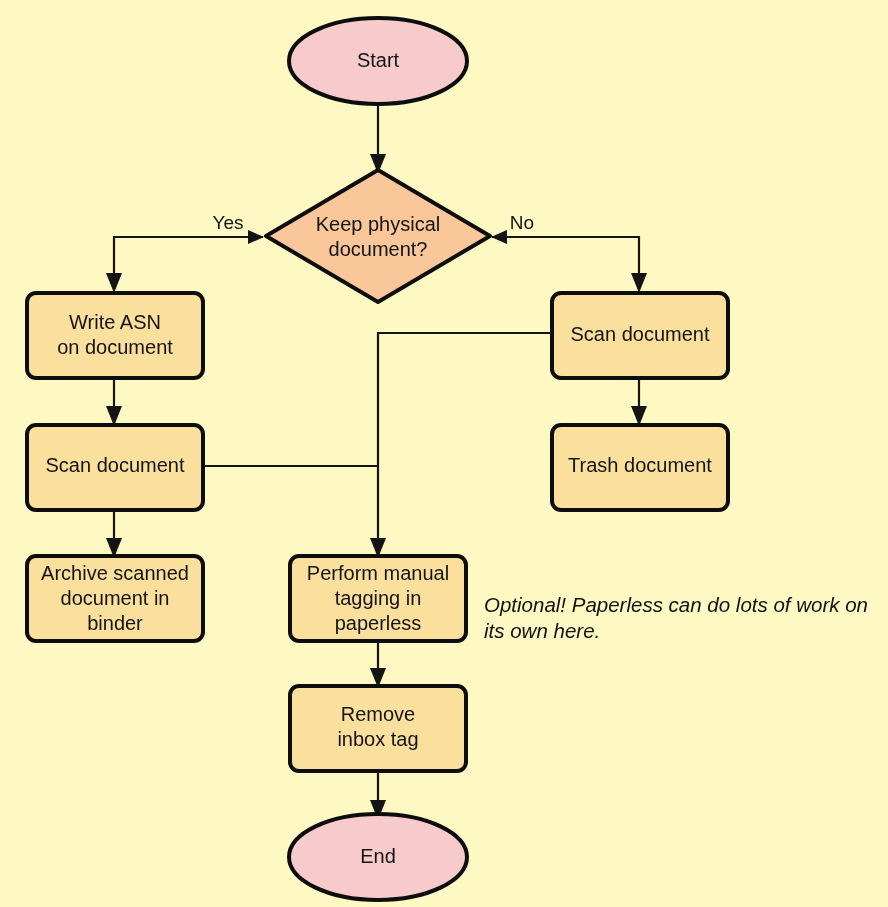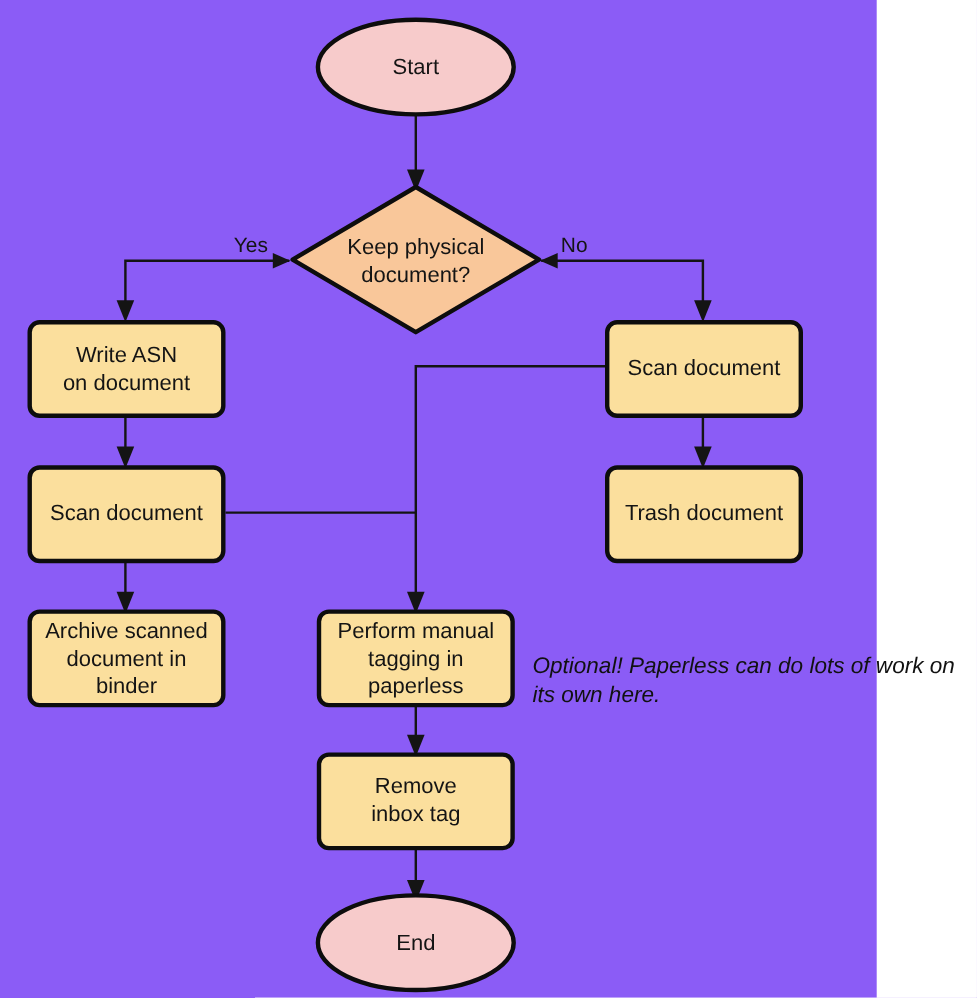--- a/index.html
+++ b/index.html
@@ -8,23 +8,23 @@
     background: #ffffff;
   }
   body {
     width: 888px;
     height: 907px;
     font-family: "Liberation Sans", sans-serif;
     overflow: hidden;
   }
   #flow-root {
     position: relative;
-    width: 797px;
+    width: 888px;
     height: 907px;
-    background: #8b5cf6;
+    background: #fef9c3;
   }
   svg#flowchart {
     display: block;
     width: 888px;
     height: 907px;
   }
   .node-shape {
     stroke: #0d0d0d;
     stroke-width: 4;
     stroke-linejoin: round;

